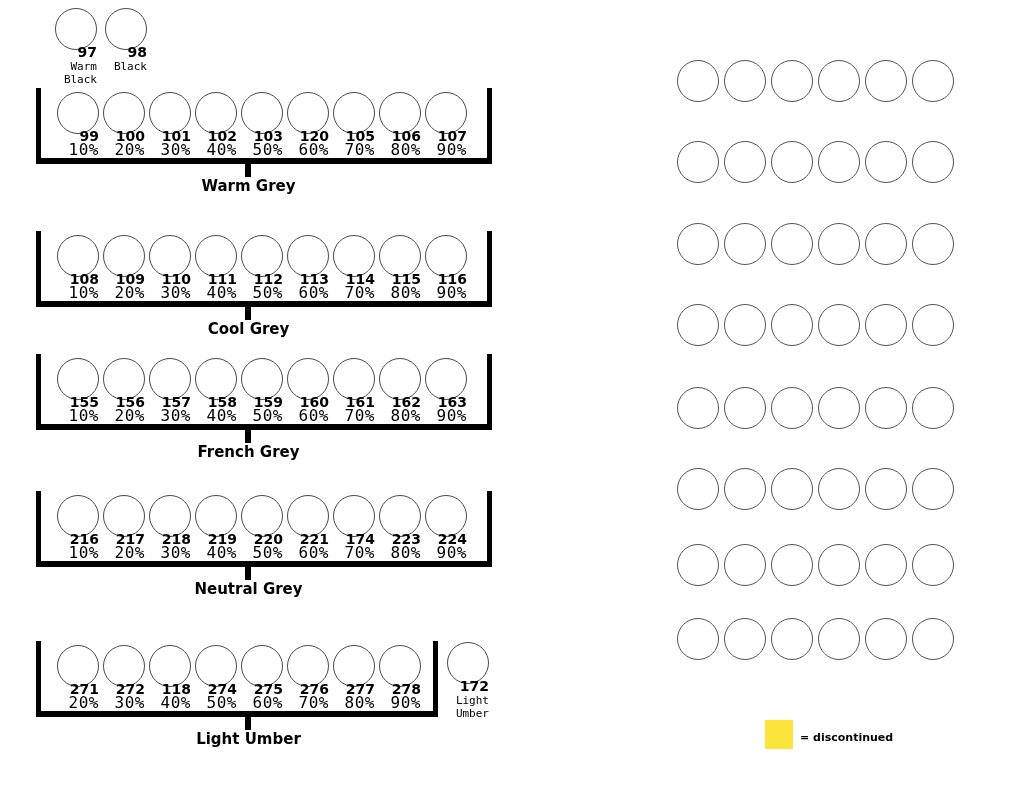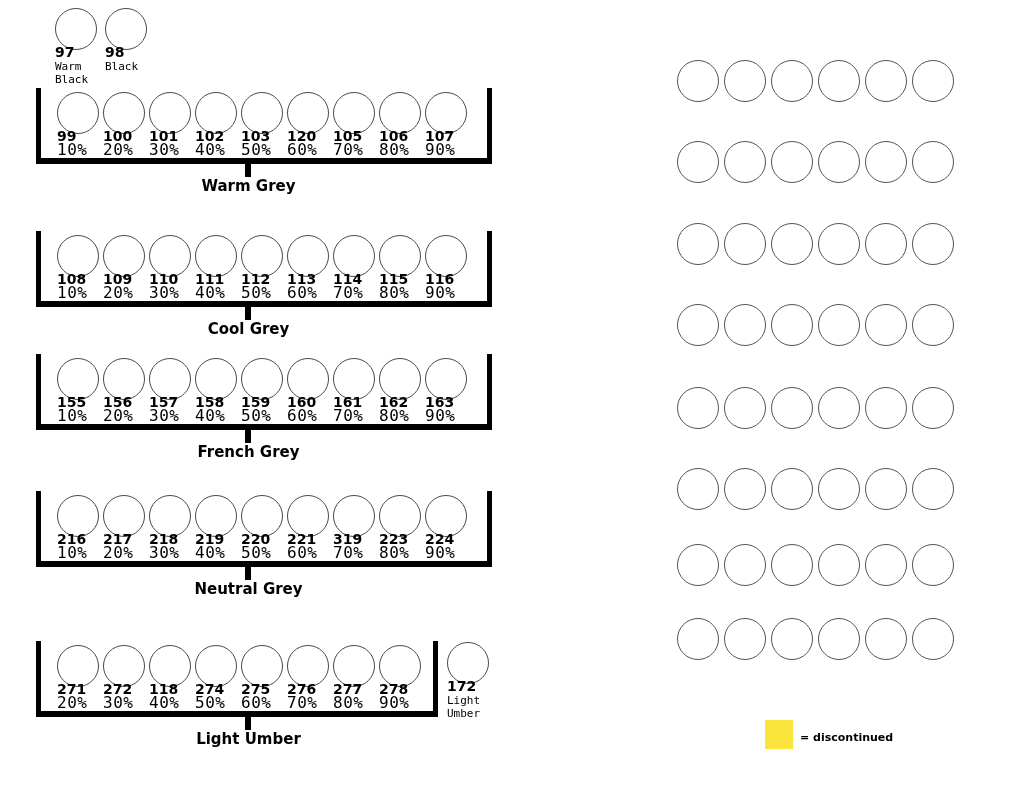--- a/index.html
+++ b/index.html
@@ -7,21 +7,21 @@
     position:relative; width:1024px; height:792px; background:#ffffff;
     font-family:"DejaVu Sans", sans-serif; color:#000; overflow:hidden;
   }
   
   .circle {
     width:42px; height:42px; border-radius:50%;
     border:1.5px solid #4a4a4a; background:#fff; box-sizing:border-box;
     margin:0 auto;
   }
   
-  .swatch { width:42px; text-align:left; flex:0 0 42px; }
+  .swatch { width:42px; text-align:right; flex:0 0 42px; }
   .swatch .num {
     font-weight:bold; font-size:14px; line-height:15px; margin-top:-5px;
     white-space:nowrap;
   }
   .swatch .pct {
     font-family:"DejaVu Sans Mono", monospace; font-size:16px; line-height:12px;
     letter-spacing:0.5px; white-space:nowrap;
   }
   .swatch .name-line {
     font-family:"DejaVu Sans Mono", monospace; font-size:11px; line-height:13px;
@@ -260,21 +260,21 @@
             <div class="num">220</div>
             <div class="pct">50%</div>
           </div>
           <div class="swatch">
             <div class="circle"></div>
             <div class="num">221</div>
             <div class="pct">60%</div>
           </div>
           <div class="swatch">
             <div class="circle"></div>
-            <div class="num">319</div>
+            <div class="num">174</div>
             <div class="pct">70%</div>
           </div>
           <div class="swatch">
             <div class="circle"></div>
             <div class="num">223</div>
             <div class="pct">80%</div>
           </div>
           <div class="swatch">
             <div class="circle"></div>
             <div class="num">224</div>

